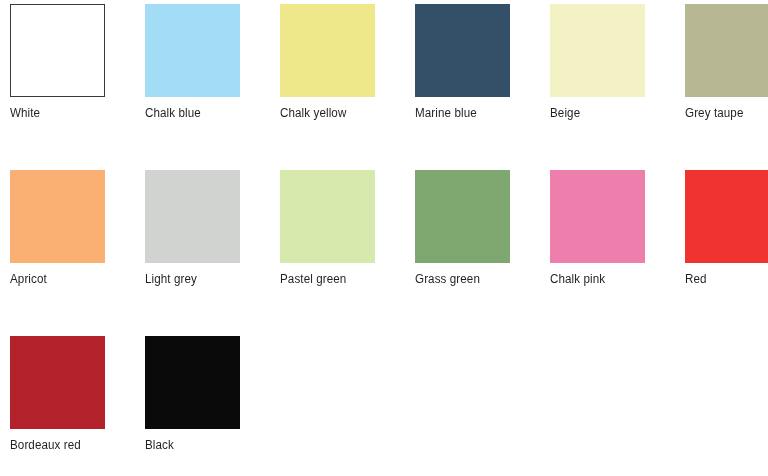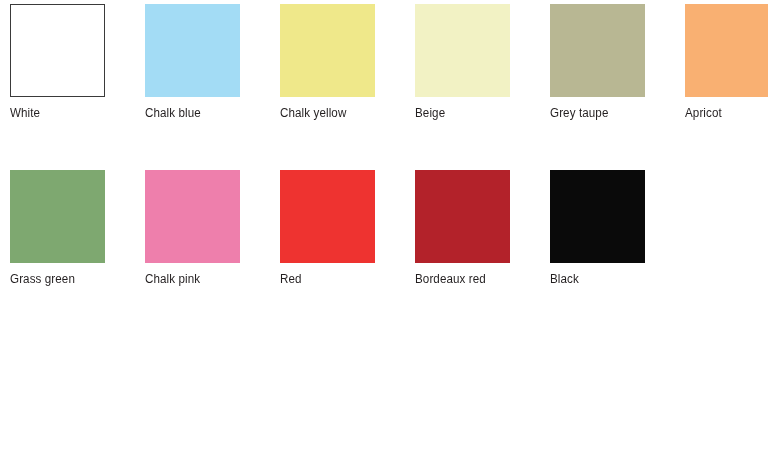--- a/index.html
+++ b/index.html
@@ -75,30 +75,42 @@
       </div>
       <div class="swatch-cell">
         <div class="swatch-chip" style="background-color: rgb(163, 220, 245);"></div>
         <span class="swatch-label">Chalk blue</span>
       </div>
       <div class="swatch-cell">
         <div class="swatch-chip" style="background-color: rgb(239, 232, 138);"></div>
         <span class="swatch-label">Chalk yellow</span>
       </div>
       <div class="swatch-cell">
+        <div class="swatch-chip" style="background-color: rgb(52, 79, 104);"></div>
+        <span class="swatch-label">Marine blue</span>
+      </div>
+      <div class="swatch-cell">
         <div class="swatch-chip" style="background-color: rgb(242, 242, 196);"></div>
         <span class="swatch-label">Beige</span>
       </div>
       <div class="swatch-cell">
         <div class="swatch-chip" style="background-color: rgb(184, 183, 147);"></div>
         <span class="swatch-label">Grey taupe</span>
       </div>
       <div class="swatch-cell">
         <div class="swatch-chip" style="background-color: rgb(249, 176, 114);"></div>
         <span class="swatch-label">Apricot</span>
+      </div>
+      <div class="swatch-cell">
+        <div class="swatch-chip" style="background-color: rgb(209, 211, 209);"></div>
+        <span class="swatch-label">Light grey</span>
+      </div>
+      <div class="swatch-cell">
+        <div class="swatch-chip" style="background-color: rgb(215, 233, 172);"></div>
+        <span class="swatch-label">Pastel green</span>
       </div>
       <div class="swatch-cell">
         <div class="swatch-chip" style="background-color: rgb(126, 168, 112);"></div>
         <span class="swatch-label">Grass green</span>
       </div>
       <div class="swatch-cell">
         <div class="swatch-chip" style="background-color: rgb(238, 127, 172);"></div>
         <span class="swatch-label">Chalk pink</span>
       </div>
       <div class="swatch-cell">

